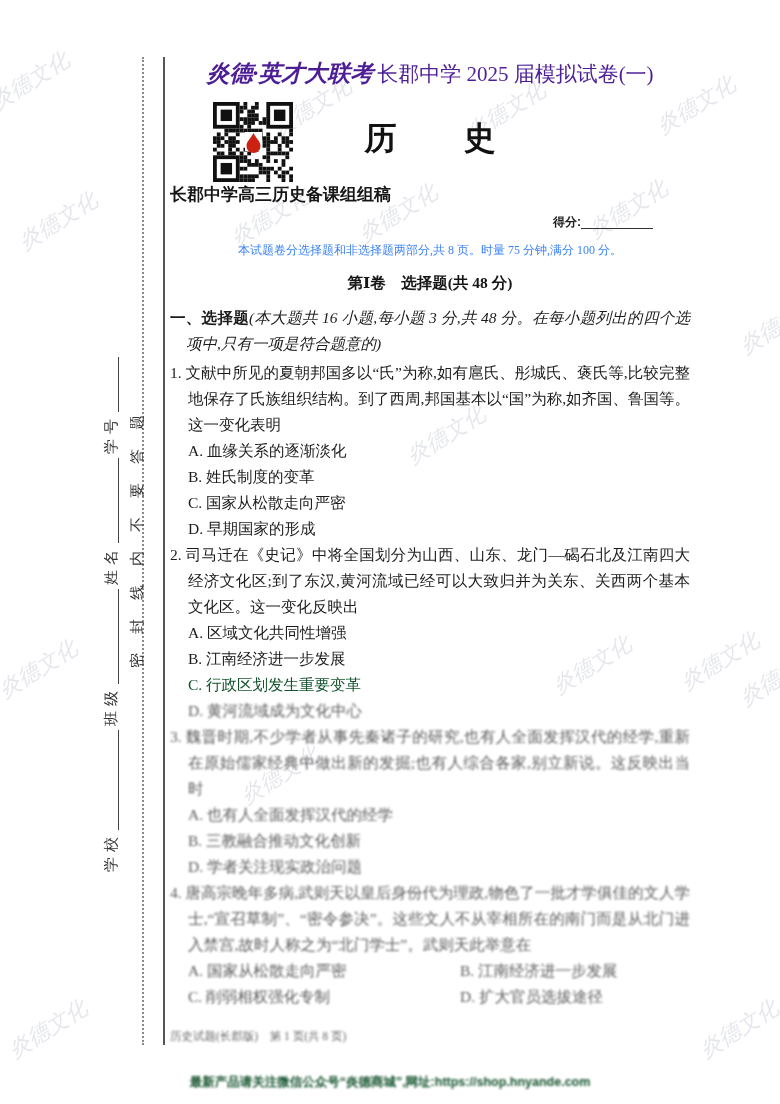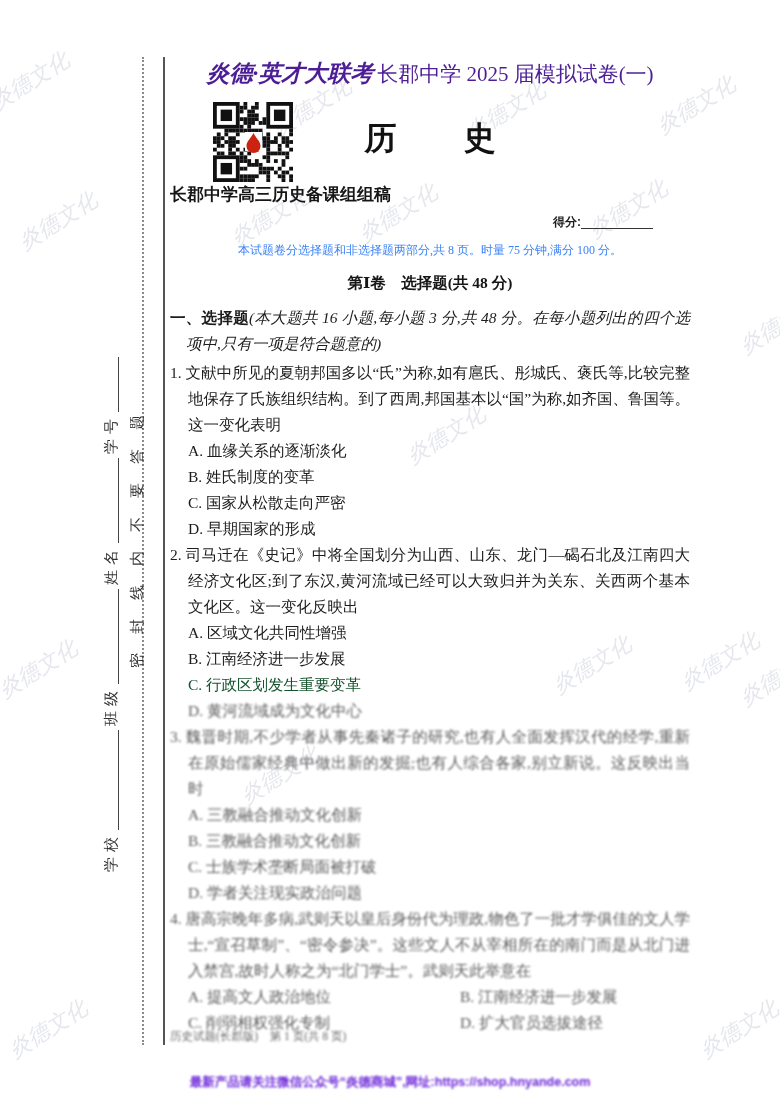--- a/index.html
+++ b/index.html
@@ -45,21 +45,21 @@
   .question{font-size:15.5px;line-height:26px;}
   .stem{padding-left:18px;text-indent:-18px;text-align:justify;}
   .options .option{padding-left:18px;}
   .options.twocol{display:grid;grid-template-columns:272px 1fr;}
   .blurA{filter:blur(0.45px);color:#14532d;}
   .blurB{filter:blur(0.9px);color:#5a5a5a;}
   
   .footer{position:absolute;left:170px;top:1029px;width:520px;
       font-size:11.5px;color:#666;filter:blur(0.8px);}
   .promo{position:absolute;left:0;top:1074px;width:780px;text-align:center;
-      font-size:12.5px;font-weight:bold;color:#6d28d9;filter:blur(0.9px);
+      font-size:12.5px;font-weight:bold;color:#14532d;filter:blur(0.9px);
       font-family:"Liberation Sans","DejaVu Sans",sans-serif;}
   
   .wm1{left:-14px;top:66px}.wm2{left:268px;top:92px}.wm3{left:462px;top:96px}
   .wm4{left:652px;top:90px}.wm5{left:226px;top:202px}.wm6{left:354px;top:198px}
   .wm7{left:584px;top:194px}.wm8{left:14px;top:206px}.wm9{left:402px;top:420px}
   .wm10{left:735px;top:310px}.wm11{left:548px;top:650px}.wm12{left:676px;top:646px}
   .wm13{left:-6px;top:654px}.wm14{left:236px;top:760px}.wm15{left:695px;top:1014px}
   .wm16{left:4px;top:1014px}.wm17{left:735px;top:662px}
 </style>
 </head>
@@ -286,30 +286,29 @@
           <div class="options stack">
             <div class="option">A. 区域文化共同性增强</div>
             <div class="option">B. 江南经济进一步发展</div>
             <div class="option blurA">C. 行政区划发生重要变革</div>
             <div class="option blurB">D. 黄河流域成为文化中心</div>
           </div>
         </div>
         <div class="question blurB">
           <div class="stem">3. 魏晋时期,不少学者从事先秦诸子的研究,也有人全面发挥汉代的经学,重新在原始儒家经典中做出新的发掘;也有人综合各家,别立新说。这反映出当时</div>
           <div class="options stack">
-            <div class="option">A. 三教融合推动文化创新</div>
+            <div class="option">A. 也有人全面发挥汉代的经学</div>
             <div class="option">B. 三教融合推动文化创新</div>
-            <div class="option">C. 士族学术垄断局面被打破</div>
             <div class="option">D. 学者关注现实政治问题</div>
           </div>
         </div>
         <div class="question blurB">
           <div class="stem">4. 唐高宗晚年多病,武则天以皇后身份代为理政,物色了一批才学俱佳的文人学士,“宣召草制”、“密令参决”。这些文人不从宰相所在的南门而是从北门进入禁宫,故时人称之为“北门学士”。武则天此举意在</div>
           <div class="options twocol">
-            <div class="option">A. 提高文人政治地位</div>
+            <div class="option">A. 国家从松散走向严密</div>
             <div class="option">B. 江南经济进一步发展</div>
             <div class="option">C. 削弱相权强化专制</div>
             <div class="option">D. 扩大官员选拔途径</div>
           </div>
         </div>
       </div>
   </div>
 
   <div class="footer">历史试题(长郡版)　第 1 页(共 8 页)</div>
   <div class="promo">最新产品请关注微信公众号“炎德商城”,网址:https://shop.hnyande.com</div>

